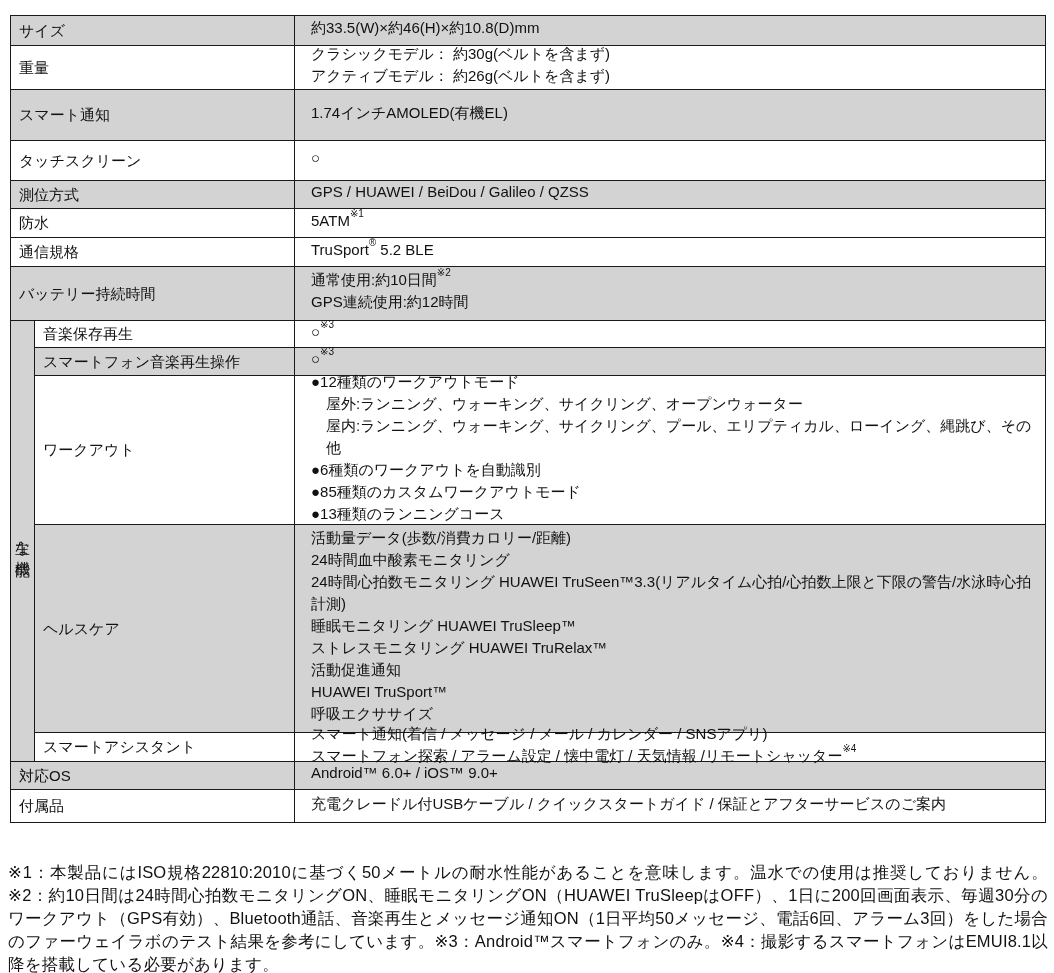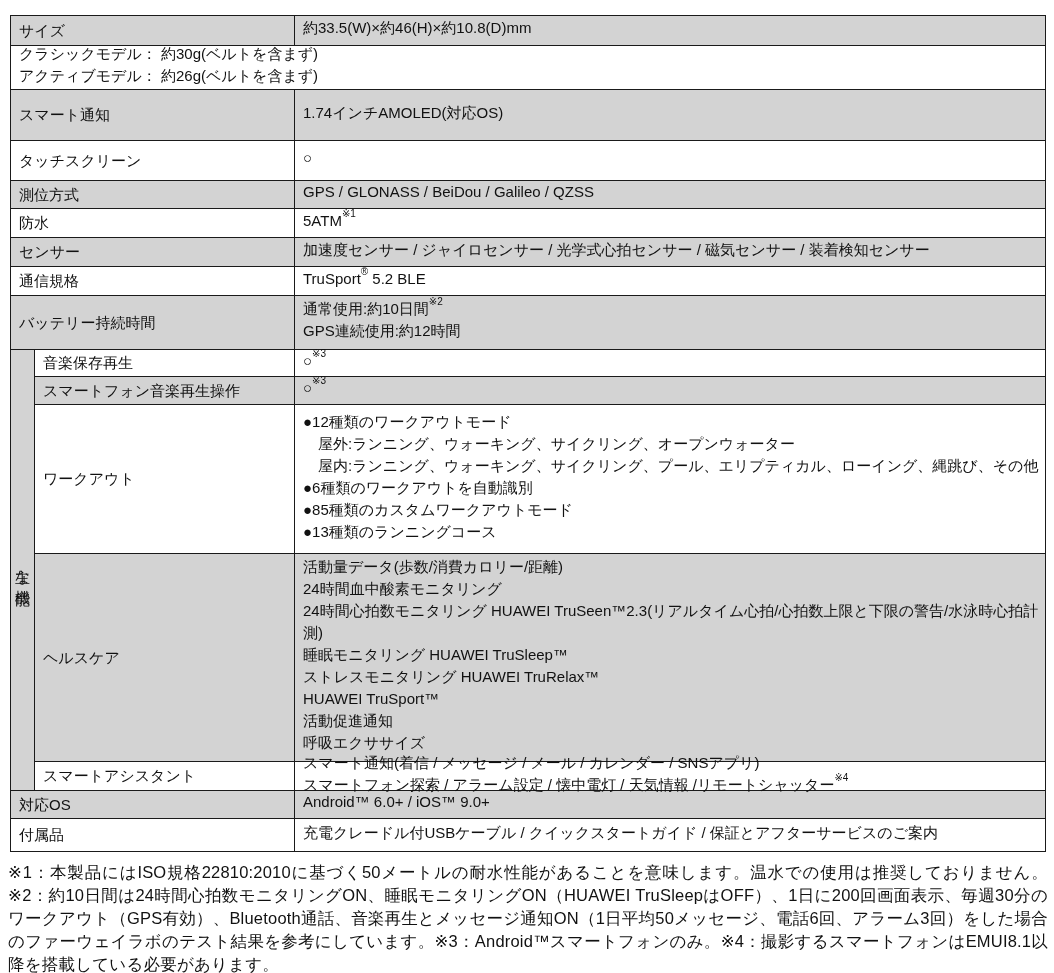--- a/index.html
+++ b/index.html
@@ -14,21 +14,21 @@
   .row{display:flex;border-bottom:1px solid #1a1a1a;box-sizing:border-box;}
   .row.last{border-bottom:none;}
   .shade{background:#d3d3d3;}
   .cell-label{
     width:284px;border-right:1px solid #1a1a1a;box-sizing:border-box;
     display:flex;align-items:center;padding:2px 6px 2px 8px;
     font-size:15px;line-height:20px;flex-shrink:0;
   }
   .cell-value{
     flex:1;display:flex;flex-direction:column;justify-content:center;
-    padding:3px 6px 8px 8px;font-size:15px;line-height:22px;box-sizing:border-box;
+    padding:3px 6px 8px 8px;font-size:15px;line-height:22px;box-sizing:border-box;margin-left:8px;
   }
   .line{white-space:pre-wrap;}
   .line.indent{padding-left:15px;}
   .group{display:flex;border-bottom:1px solid #1a1a1a;box-sizing:border-box;}
   .group-label-cell{
     width:24px;flex-shrink:0;border-right:1px solid #1a1a1a;box-sizing:border-box;
     background:#d3d3d3;display:flex;align-items:center;justify-content:center;
   }
   .group-label-cell .vtext{
     writing-mode:vertical-rl;font-size:15px;letter-spacing:2px;line-height:22px;
@@ -48,60 +48,55 @@
 <div class="spec-table">
 
   <div class="row shade" style="height:30px">
     <div class="cell-label">サイズ</div>
     <div class="cell-value">
       <div class="line">約33.5(W)×約46(H)×約10.8(D)mm</div>
     </div>
   </div>
 
   <div class="row" style="height:44px">
+    <div class="cell-label">重量</div>
     <div class="cell-value">
       <div class="line">クラシックモデル： 約30g(ベルトを含まず)</div>
       <div class="line">アクティブモデル： 約26g(ベルトを含まず)</div>
     </div>
   </div>
 
   <div class="row shade" style="height:51px">
     <div class="cell-label">スマート通知</div>
     <div class="cell-value">
-      <div class="line">1.74インチAMOLED(対応OS)</div>
+      <div class="line">1.74インチAMOLED(有機EL)</div>
     </div>
   </div>
 
   <div class="row" style="height:40px">
     <div class="cell-label">タッチスクリーン</div>
     <div class="cell-value">
       <div class="line">○</div>
     </div>
   </div>
 
   <div class="row shade" style="height:28px">
     <div class="cell-label">測位方式</div>
     <div class="cell-value">
-      <div class="line">GPS / GLONASS / BeiDou / Galileo / QZSS</div>
+      <div class="line">GPS / HUAWEI / BeiDou / Galileo / QZSS</div>
     </div>
   </div>
 
   <div class="row" style="height:29px">
     <div class="cell-label">防水</div>
     <div class="cell-value">
       <div class="line"><span>5ATM</span><span class="sup">※1</span></div>
     </div>
   </div>
 
-  <div class="row shade" style="height:29px">
-    <div class="cell-label">センサー</div>
-    <div class="cell-value">
-      <div class="line">加速度センサー / ジャイロセンサー / 光学式心拍センサー / 磁気センサー / 装着検知センサー</div>
-    </div>
-  </div>
 
   <div class="row" style="height:29px">
     <div class="cell-label">通信規格</div>
     <div class="cell-value">
       <div class="line"><span>TruSport</span><span class="sup">®</span><span> 5.2 BLE</span></div>
     </div>
   </div>
 
   <div class="row shade" style="height:54px">
     <div class="cell-label">バッテリー持続時間</div>
@@ -141,25 +136,25 @@
           <div class="line">●85種類のカスタムワークアウトモード</div>
           <div class="line">●13種類のランニングコース</div>
         </div>
       </div>
 
       <div class="row shade" style="height:208px">
         <div class="cell-label">ヘルスケア</div>
         <div class="cell-value">
           <div class="line">活動量データ(歩数/消費カロリー/距離)</div>
           <div class="line">24時間血中酸素モニタリング</div>
-          <div class="line">24時間心拍数モニタリング HUAWEI TruSeen™2.3(リアルタイム心拍/心拍数上限と下限の警告/水泳時心拍計測)</div>
+          <div class="line">24時間心拍数モニタリング HUAWEI TruSeen™3.3(リアルタイム心拍/心拍数上限と下限の警告/水泳時心拍計測)</div>
           <div class="line">睡眠モニタリング HUAWEI TruSleep™</div>
           <div class="line">ストレスモニタリング HUAWEI TruRelax™</div>
+          <div class="line">活動促進通知</div>
           <div class="line">HUAWEI TruSport™</div>
-          <div class="line">活動促進通知</div>
           <div class="line">呼吸エクササイズ</div>
         </div>
       </div>
 
       <div class="row last" style="height:28px">
         <div class="cell-label">スマートアシスタント</div>
         <div class="cell-value">
           <div class="line">スマート通知(着信 / メッセージ / メール / カレンダー / SNSアプリ)</div>
           <div class="line"><span>スマートフォン探索 / アラーム設定 / 懐中電灯 / 天気情報 /リモートシャッター</span><span class="sup">※4</span></div>
         </div>

